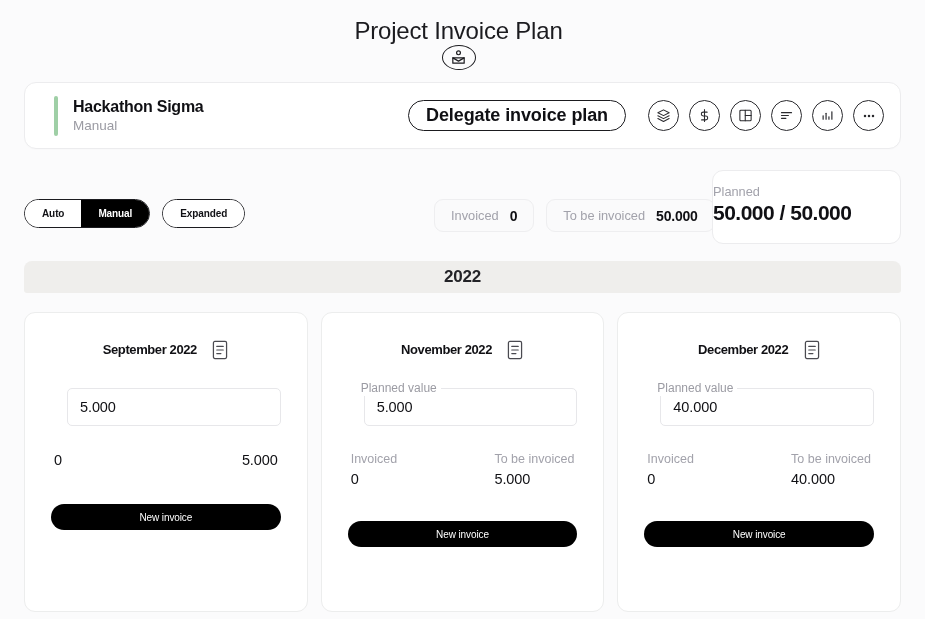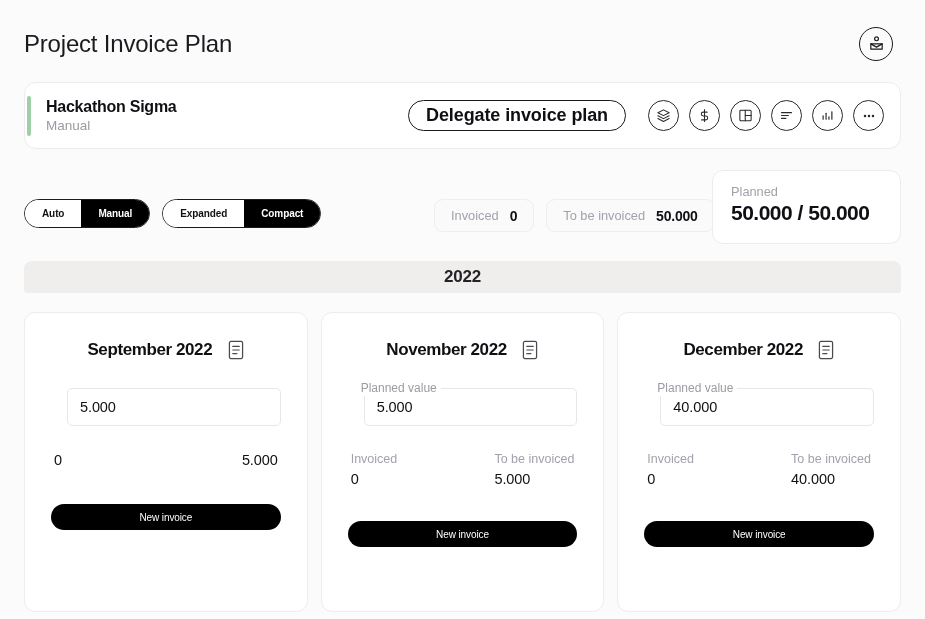--- a/index.html
+++ b/index.html
@@ -14,20 +14,21 @@
   }
   .page { position: relative; width: 925px; height: 619px; }
 
   
   .topbar {
     display: flex;
     align-items: center;
     justify-content: space-between;
     padding: 17px 32px 0 24px;
     height: 70px;
+    flex-direction: column;
   }
   .page-title {
     font-size: 24px;
     font-weight: 400;
     letter-spacing: -0.2px;
     color: #1b1b1f;
   }
   .avatar-btn {
     width: 34px; height: 34px;
     border: 1.3px solid #1b1b1f;
@@ -39,21 +40,21 @@
 
   
   .project-card {
     margin: 12px 24px 0 24px;
     height: 67px;
     background: #fff;
     border: 1px solid #ececee;
     border-radius: 12px;
     display: flex;
     align-items: center;
-    padding: 0 16px 0 2px;
+    padding: 0 16px 0 29px;
     box-shadow: 0 1px 1px rgba(0,0,0,0.012);
   }
   .accent-bar {
     width: 4px;
     height: 40px;
     border-radius: 3px;
     background: #9fcfa6;
     flex: 0 0 auto;
     margin-right: 15px;
   }
@@ -130,21 +131,21 @@
   .chip-value { font-size: 14px; font-weight: 700; color: #101014; letter-spacing: -0.2px; }
 
   .planned-box {
     position: absolute;
     right: 0; top: 0;
     width: 189px;
     height: 74px;
     border: 1px solid #ececee;
     border-radius: 11px;
     background: #fff;
-    padding: 13px 0 0 18px;
+    padding: 13px 0 0 0;
   }
   .planned-label { font-size: 12.8px; color: #a2a2ab; margin-bottom: 2px; }
   .planned-value { font-size: 21px; font-weight: 700; letter-spacing: -0.5px; color: #101014; white-space: nowrap; }
 
   
   .year-bar {
     margin: 17px 24px 0 24px;
     height: 32px;
     background: #efeeec;
     border-radius: 8px 8px 3px 3px;
@@ -164,21 +165,21 @@
     border: 1px solid #eceded;
     border-radius: 11px;
     padding: 26px 26px 0 26px;
     height: 300px;
   }
   .month-head {
     display: flex; align-items: center; justify-content: center;
     gap: 15px;
     margin-bottom: 28px;
   }
-  .month-title { font-size: 17px; font-weight: 700; letter-spacing: -0.4px; color: #101014; white-space: nowrap; }
+  .month-title { font-size: 13px; font-weight: 700; letter-spacing: -0.4px; color: #101014; white-space: nowrap; }
   .note-icon-btn {
     background: transparent; border: none; padding: 0; cursor: pointer;
     display: flex; align-items: center; justify-content: center;
     width: 17px; height: 21px; flex: 0 0 auto;
   }
 
   .field-wrap { position: relative; margin-bottom: 26px; padding-left: 16px; }
   .field-box {
     height: 38px;
     border: 1px solid #e7e7ea;
@@ -303,21 +304,20 @@
 
   <div class="controls">
 
     <div class="toggles">
       <div class="seg">
         <button class="seg-opt">Auto</button>
         <button class="seg-opt active">Manual</button>
       </div>
       <div class="seg">
         <button class="seg-opt">Expanded</button>
-        <button class="seg-opt active">Compact</button>
       </div>
     </div>
 
     <div class="chips">
       <div class="chip">
         <span class="chip-label">Invoiced</span>
         <span class="chip-value">0</span>
       </div>
       <div class="chip">
         <span class="chip-label">To be invoiced</span>

